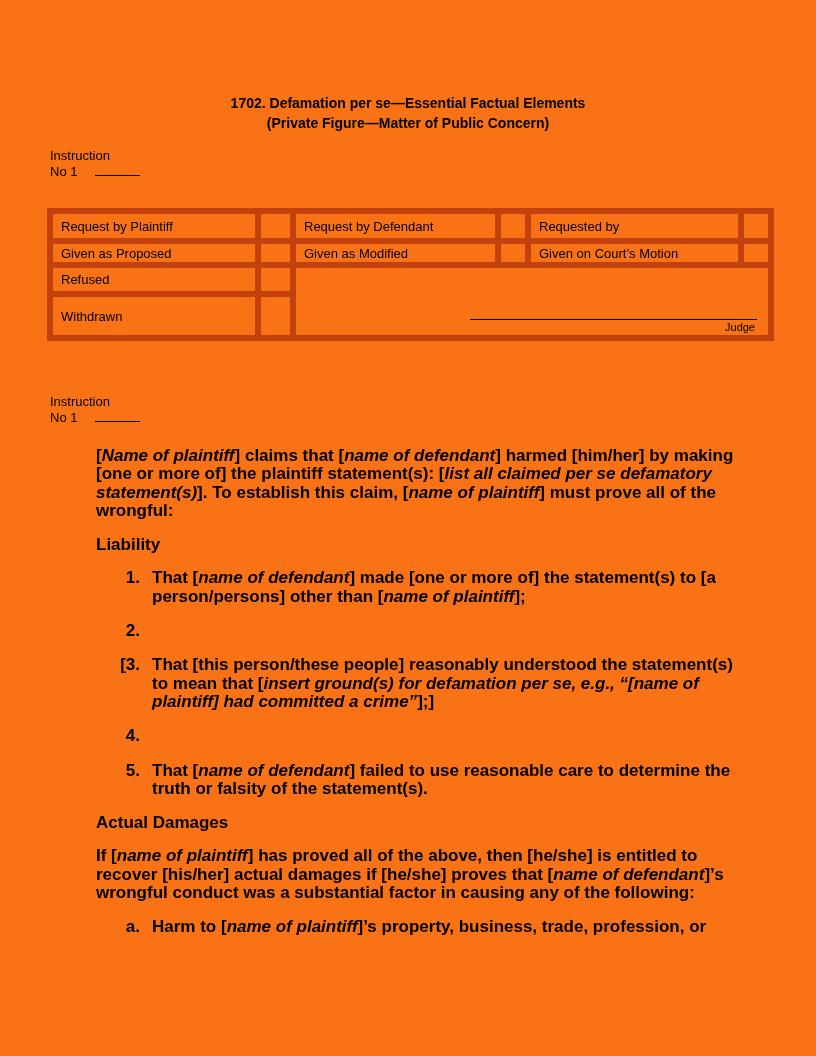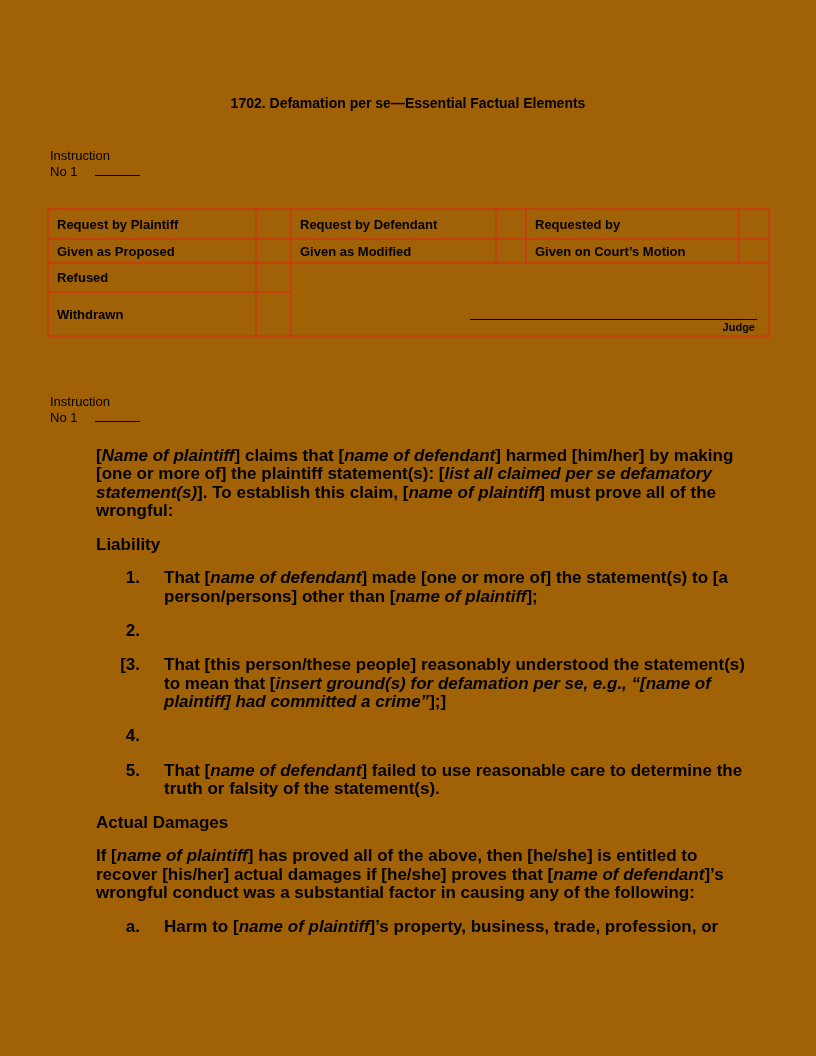--- a/index.html
+++ b/index.html
@@ -2,21 +2,21 @@
 <html><head>
 <meta charset="utf-8">
 <style>
   * { box-sizing: border-box; }
   html,body { margin:0; padding:0; }
   body {
     width:816px; height:1056px; background:#ffffff; color:#000;
     font-family:"Liberation Sans", sans-serif;
     -webkit-font-smoothing:antialiased;
   }
-  .page { position:relative; width:816px; height:1056px; overflow:hidden; background:#a16207; }
+  .page { position:relative; width:816px; height:1056px; overflow:hidden; background:#f97316; }
 
   
   .title {
     position:absolute; top:94px; left:0; width:816px;
     text-align:center; font-weight:bold; font-size:14px; line-height:19.5px;
   }
 
   
   .instr { position:absolute; left:50px; font-size:13px; line-height:14px; }
   .instr.top { top:149px; }
@@ -25,51 +25,52 @@
     display:inline-block; width:45px; height:13px; margin-left:18px;
     border-bottom:1.5px solid #000;
   }
 
   
   table.status {
     position:absolute; left:47px; top:208px; width:721px;
     border-collapse:collapse; table-layout:fixed;
   }
   table.status td {
-    border:2px solid #c2410c; font-size:13px; padding:0 4px 0 8px;
-    vertical-align:middle; overflow:hidden; white-space:nowrap;font-weight:bold;
+    border:6px solid #c2410c; font-size:13px; padding:0 4px 0 8px;
+    vertical-align:middle; overflow:hidden; white-space:nowrap;
   }
   tr.r1 { height:30px; } tr.r2 { height:24px; } tr.r3 { height:29px; } tr.r4 { height:44px; }
   td.merged { position:relative; padding:0; }
   .sig-line {
     position:absolute; right:11px; bottom:15px; width:287px; height:0;
     border-bottom:1.5px solid #000;
   }
   .judge { position:absolute; right:13px; bottom:2px; font-size:11px; line-height:12px; }
 
   
   .body-text {
     position:absolute; left:96px; top:447px; width:630px;
     font-weight:bold; font-size:17px; line-height:18.3px;
   }
   .body-text .line { white-space:nowrap; }
   .it { font-style:italic; }
   .p, .li { margin-bottom:16px; }
   .h { margin-top:4px; margin-bottom:15px; }
   .li { display:flex; }
   .li .marker { flex:none; width:44px; text-align:right; }
-  .li .content { margin-left:24px; }
+  .li .content { margin-left:12px; }
 </style>
 </head>
 <body>
 
 <div class="page">
 
   <div class="title">
     <div>1702. Defamation per se—Essential Factual Elements</div>
+    <div>(Private Figure—Matter of Public Concern)</div>
   </div>
 
   <div class="instr top">
     <div>Instruction</div>
     <div>
       <span>No 1</span><span class="blank"></span>
     </div>
   </div>
 
   <table class="status">

